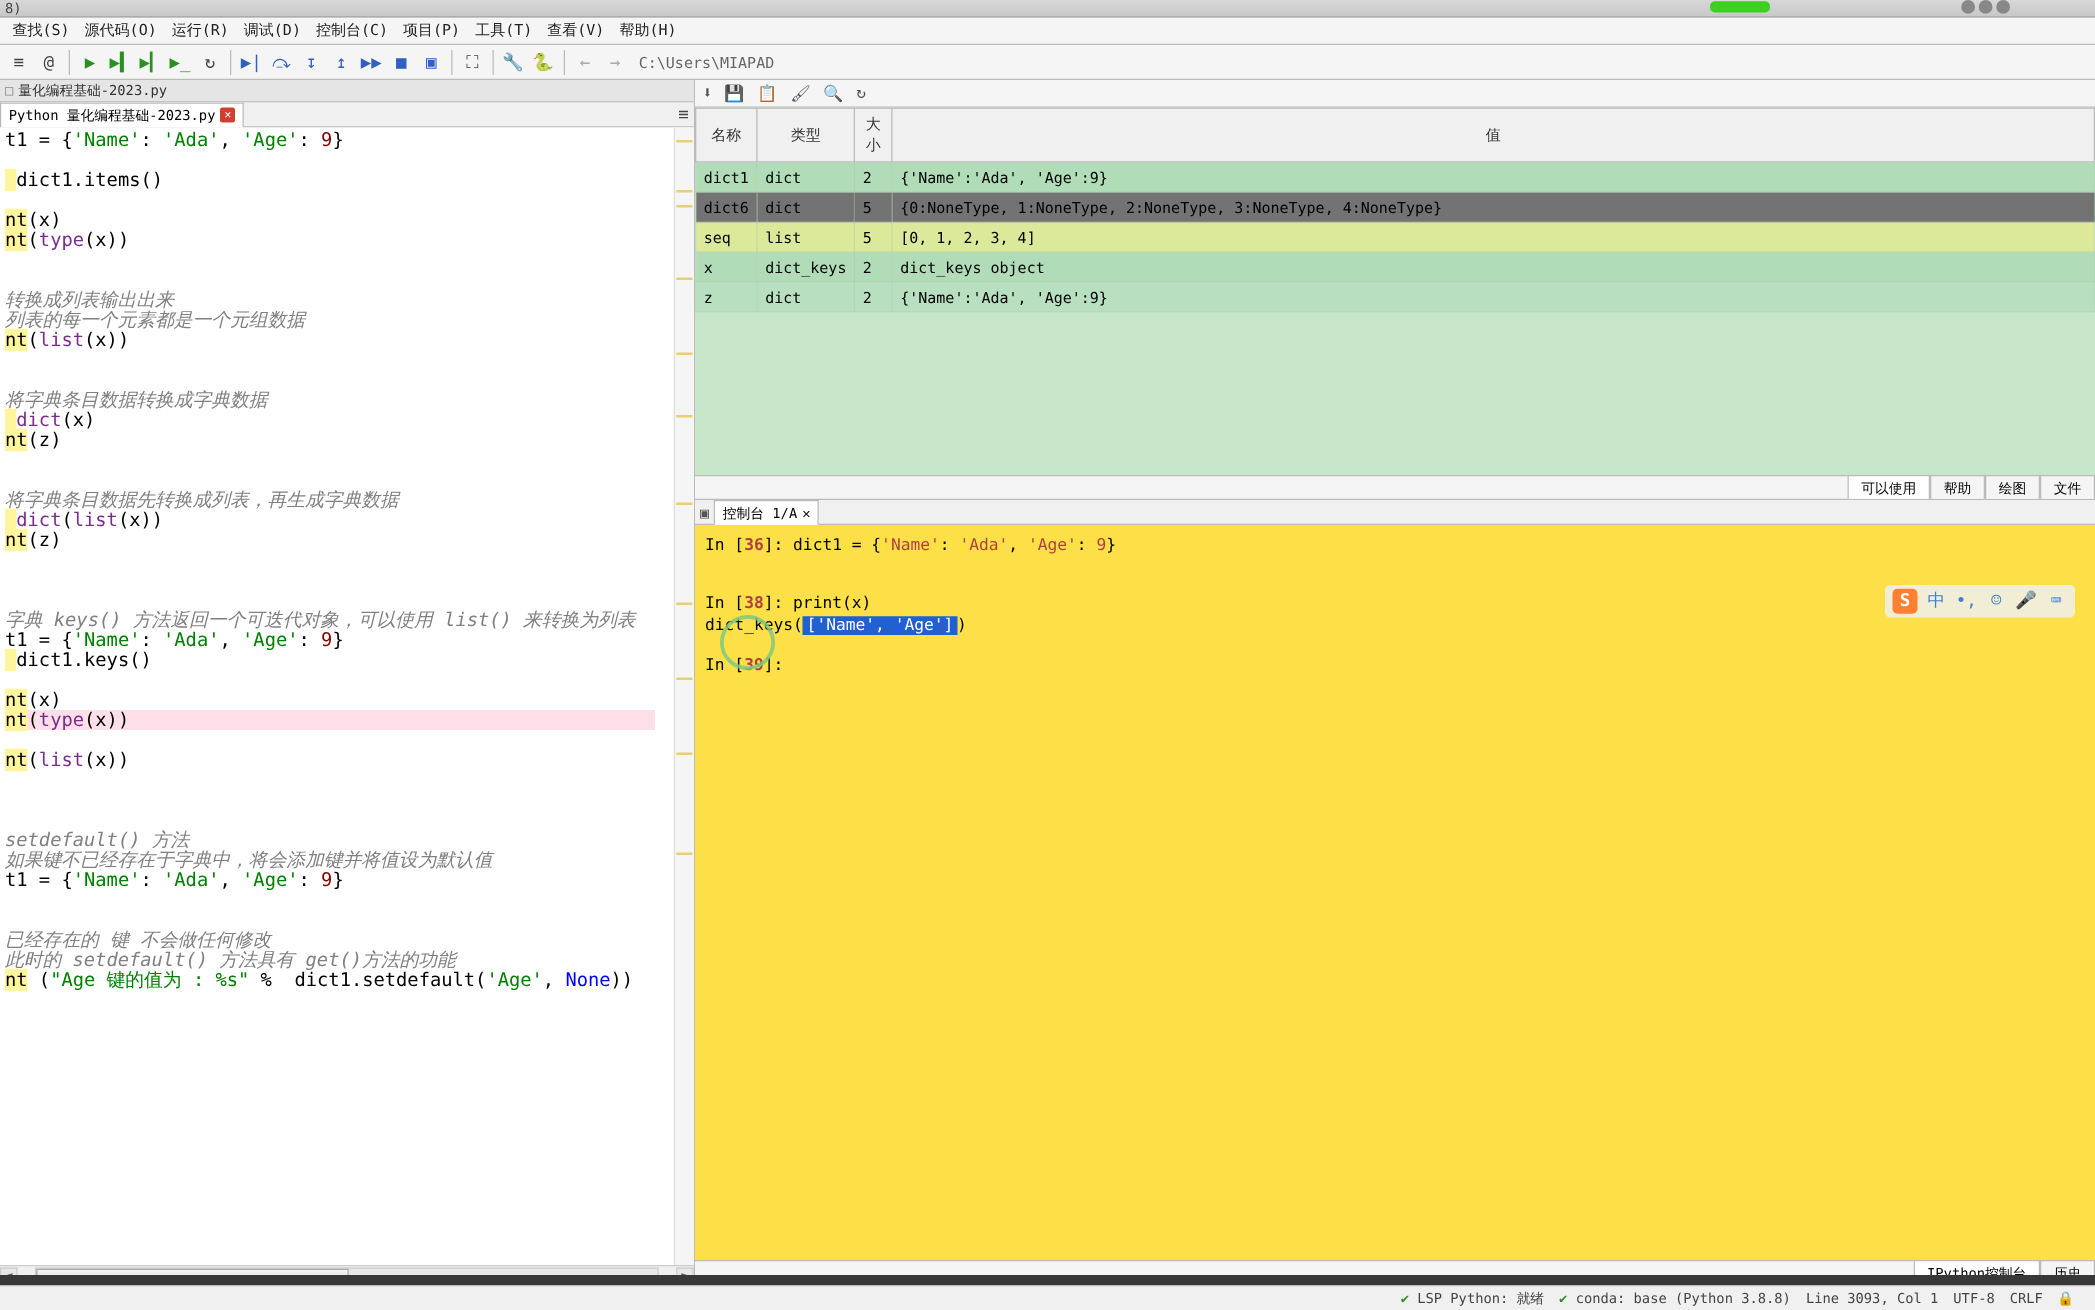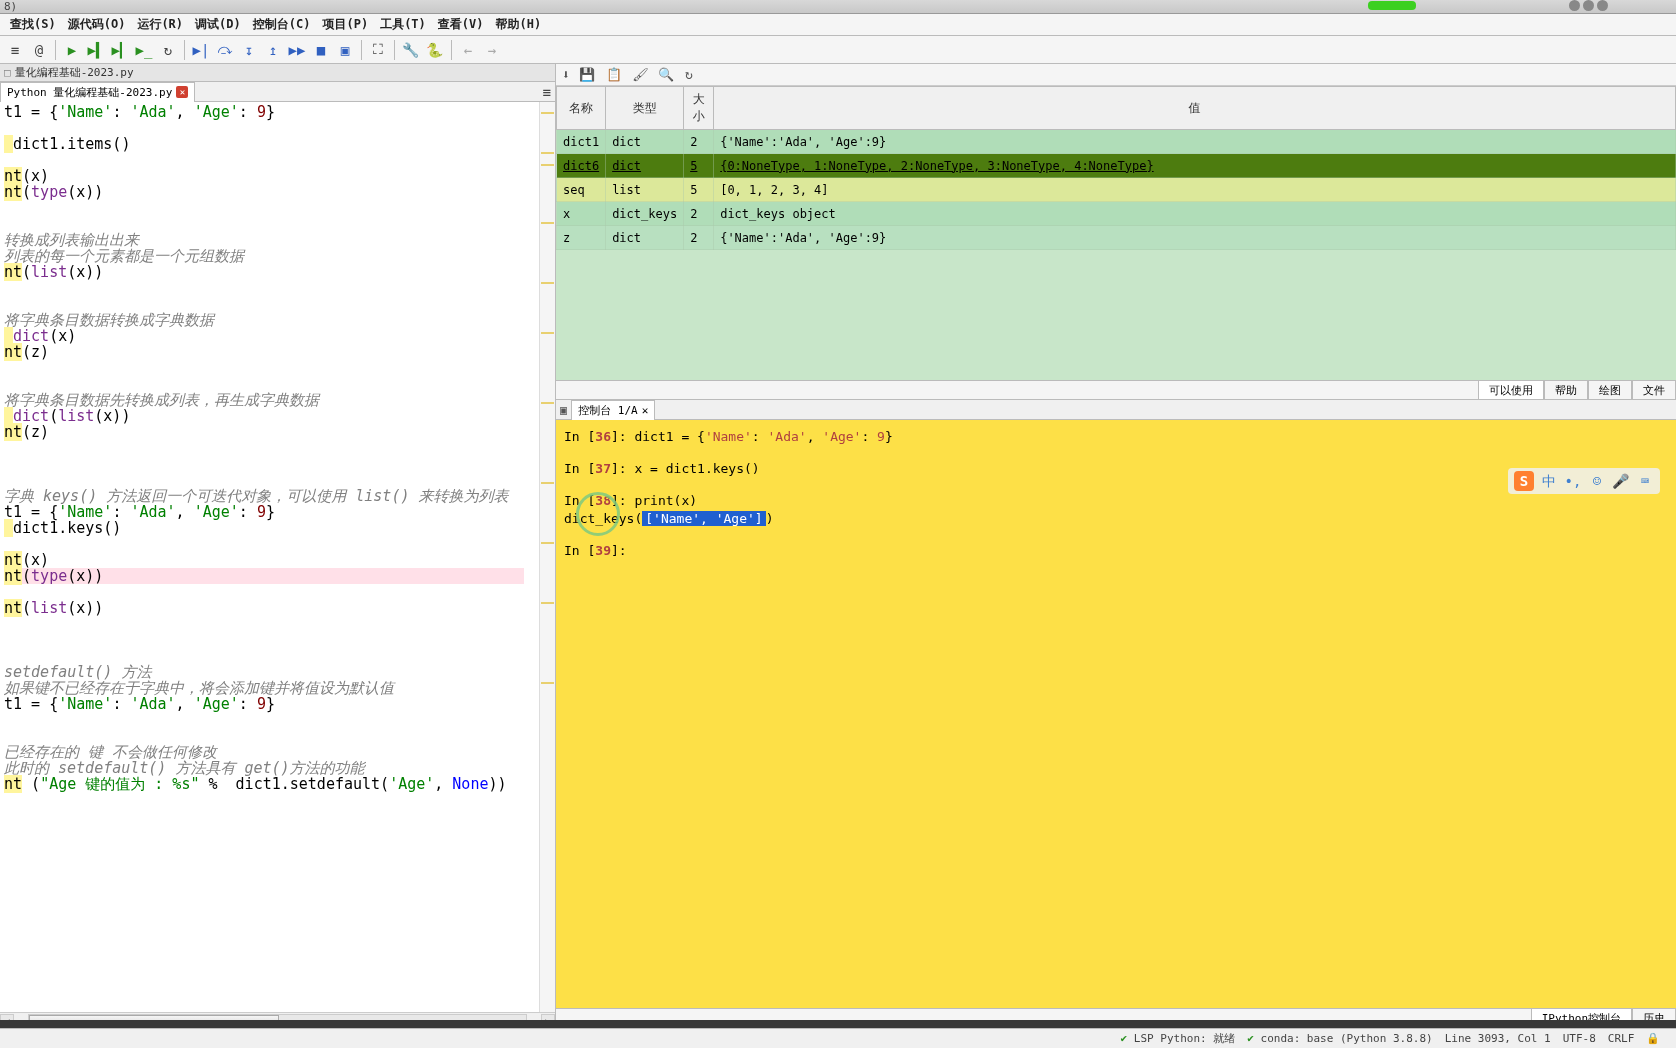--- a/index.html
+++ b/index.html
@@ -5,21 +5,21 @@
 * { margin: 0; padding: 0; box-sizing: border-box; font-family: "Microsoft YaHei", "SimSun", monospace; }
 body { background: #f0f0f0; width: 1676px; height: 1048px; overflow: hidden; font-size: 12px; }
 
 
 .title-bar { height: 14px; background: linear-gradient(#d8d8d8, #c8c8c8); border-bottom: 1px solid #999; position: relative; }
 .title-bar .green-pill { position: absolute; right: 260px; top: 1px; width: 48px; height: 9px; background: #3cd020; border-radius: 4px; }
 .title-bar .dots { position: absolute; right: 68px; top: 0; display: flex; gap: 3px; }
 .title-bar .dot { width: 11px; height: 11px; border-radius: 50%; background: #888; }
 
 
-.menu-bar { height: 22px; background: #f5f5f5; border-bottom: 1px solid #bbb; display: flex; align-items: center; padding-left: 4px; font-weight: bold; }
+.menu-bar { height: 22px; background: #f5f5f5; border-bottom: 1px solid #bbb; display: flex; align-items: center; padding-left: 4px; }
 .menu-item { padding: 2px 6px; font-size: 12px; color: #222; cursor: default; }
 
 
 .toolbar { height: 28px; background: #f5f5f5; border-bottom: 1px solid #bbb; display: flex; align-items: center; padding: 0 4px; gap: 2px; }
 .tool-btn { width: 22px; height: 22px; display: flex; align-items: center; justify-content: center; border-radius: 2px; font-size: 14px; color: #444; }
 .tool-sep { width: 1px; height: 20px; background: #bbb; margin: 0 3px; }
 .tool-green { color: #2a9020; }
 .tool-blue { color: #3060c0; }
 .tool-orange { color: #d08020; }
 .tool-path { flex: 1; color: #666; font-size: 12px; padding: 0 6px; font-family: Consolas, monospace; }
@@ -60,21 +60,21 @@
 .hscroll .arrow { width: 14px; height: 14px; background: #e8e8e8; border: 1px solid #ccc; font-size: 10px; text-align: center; line-height: 12px; color: #555; }
 
 
 .var-toolbar { height: 22px; background: #f5f5f5; display: flex; align-items: center; padding: 0 6px; gap: 10px; border-bottom: 1px solid #ccc; }
 .var-toolbar .ico { font-size: 13px; color: #555; }
 .var-table-wrap { height: 294px; background: #c8e6c9; border-bottom: 1px solid #bbb; }
 .var-table { width: 100%; border-collapse: collapse; font-family: Consolas, monospace; font-size: 12px; }
 .var-table th { background: #f0f0f0; border: 1px solid #bbb; padding: 4px 6px; font-weight: normal; color: #333; height: 22px; }
 .var-table td { border: 1px solid rgba(170,200,170,0.4); padding: 4px 6px; height: 24px; }
 .var-row-0 { background: #b0ddb8; }
-.var-row-1 { background: #4d7c0f; text-decoration: underline; }
+.var-row-1 { background: #737373; }
 .var-row-2 { background: #dce89a; }
 .var-row-3 { background: #b0ddb8; }
 .var-row-4 { background: #b8e0c0; }
 .var-empty { background: #c8e6c9; height: 130px; }
 
 .right-tabs { height: 20px; background: #f5f5f5; border-top: 1px solid #bbb; border-bottom: 1px solid #bbb; display: flex; justify-content: flex-end; }
 .right-tab { padding: 2px 10px; border: 1px solid #bbb; border-bottom: none; background: #f5f5f5; font-size: 11px; margin-top: -1px; }
 .right-tab.active { background: #fff; }
 
 
@@ -144,20 +144,21 @@
   <div class="tool-btn tool-blue">■</div>
   <div class="tool-btn tool-blue">▣</div>
   <div class="tool-sep"></div>
   <div class="tool-btn">⛶</div>
   <div class="tool-sep"></div>
   <div class="tool-btn">🔧</div>
   <div class="tool-btn tool-orange">🐍</div>
   <div class="tool-sep"></div>
   <div class="tool-btn" style="color:#aaa">←</div>
   <div class="tool-btn" style="color:#aaa">→</div>
+  <div class="tool-path">C:\Users\MIAPAD</div>
 </div>
 
 <div class="main">
 
   <div class="left-pane">
     <div class="file-tab-bar">
       <span style="color:#888; margin-right:4px;">□</span>
       <span class="fname">量化编程基础-2023.py</span>
     </div>
     <div class="editor-tab-row">
@@ -261,23 +262,20 @@
         <span>控制台 1/A</span>
         <span class="close-x">✕</span>
       </div>
     </div>
     <div class="console-body">
       <div class="con-circle" style="left:20px; top:72px;"></div>
       <div>
         <span>In [</span><span class="con-num">36</span><span>]: dict1 = {</span><span class="con-str">'Name'</span><span>: </span><span class="con-str">'Ada'</span><span>, </span><span class="con-str">'Age'</span><span>: </span><span class="con-str">9</span><span>}</span>
       </div>
       <div style="height:14px"></div>
-      <div>
-        <span>In [</span><span class="con-num">37</span><span>]: x = dict1.keys()</span>
-      </div>
       <div style="height:14px"></div>
       <div>
         <span>In [</span><span class="con-num">38</span><span>]: </span><span>print</span><span>(x)</span>
       </div>
       <div>
         <span>dict_keys(</span><span class="con-sel">['Name', 'Age']</span><span>)</span>
       </div>
       <div style="height:14px"></div>
       <div>
         <span>In [</span><span class="con-num">39</span><span>]: </span>

